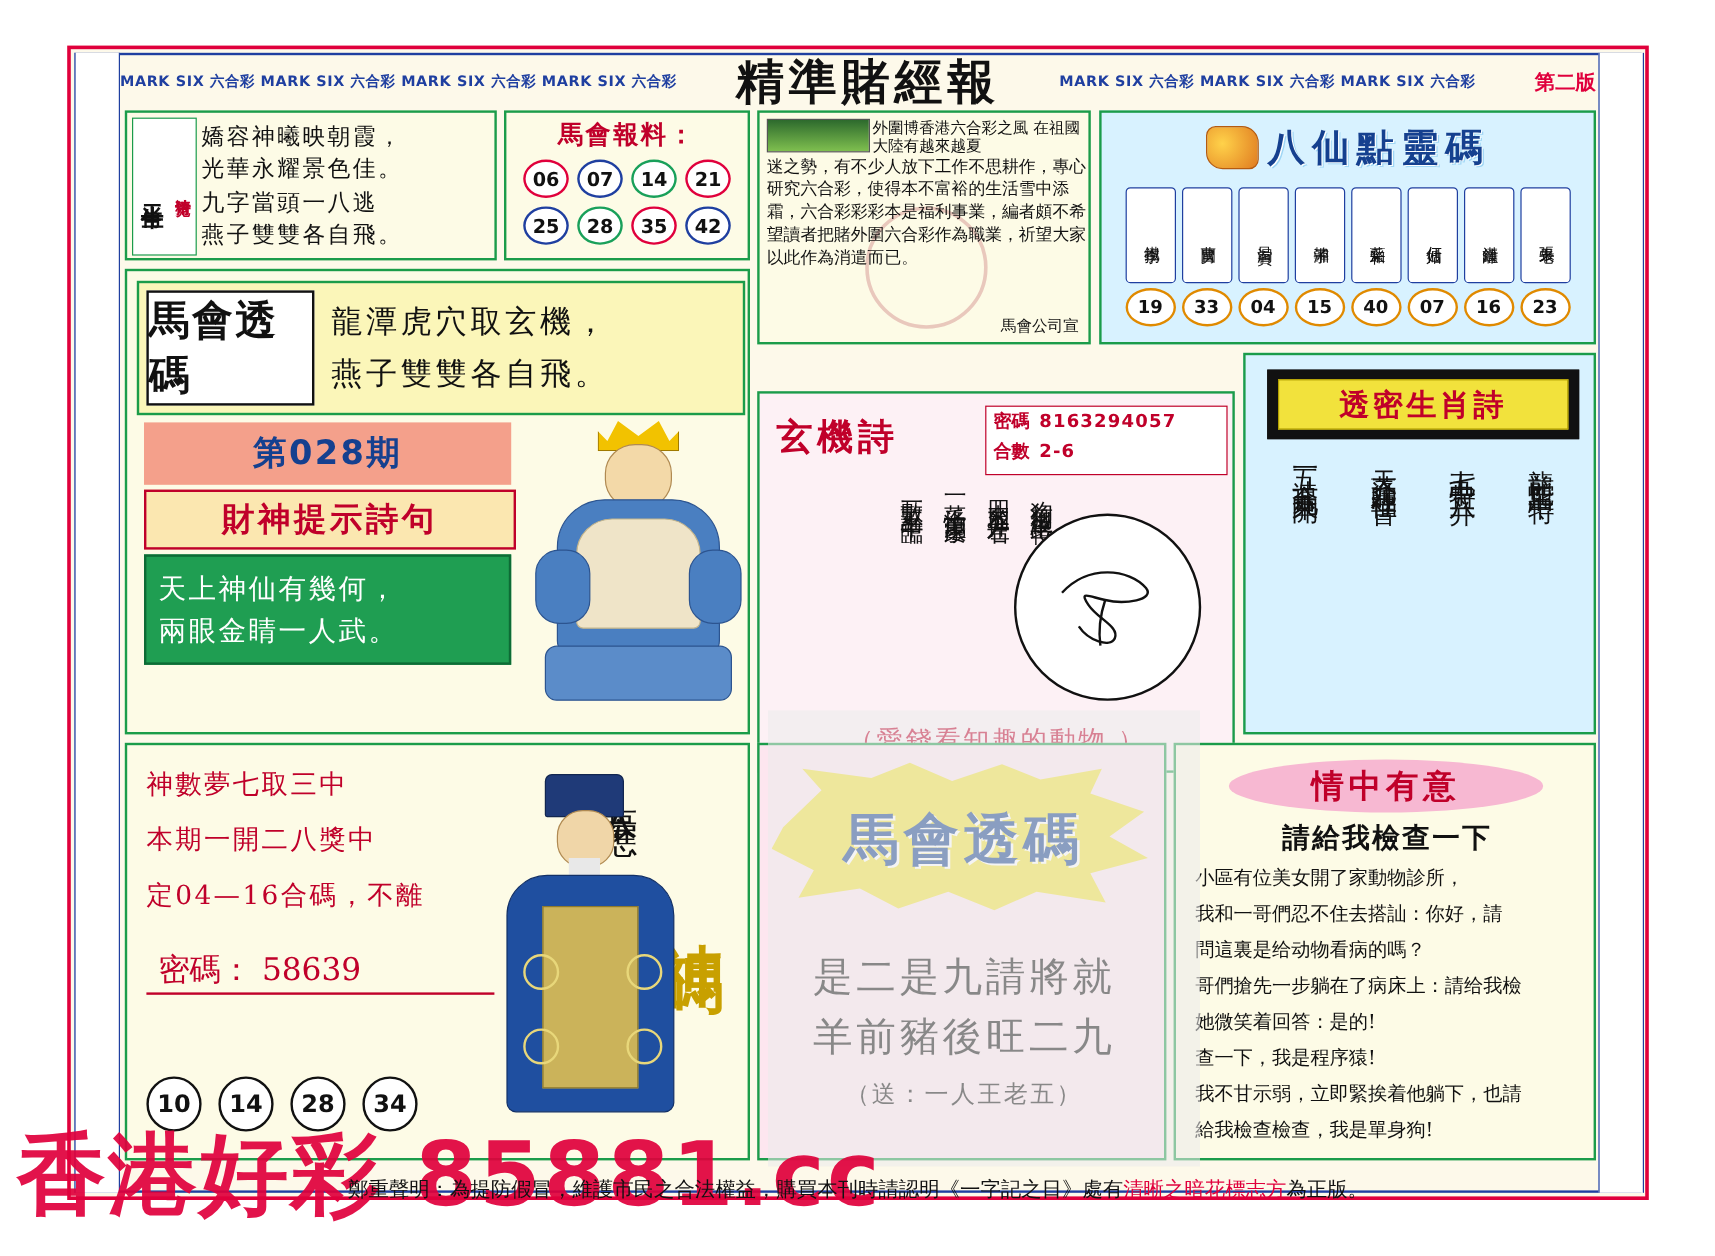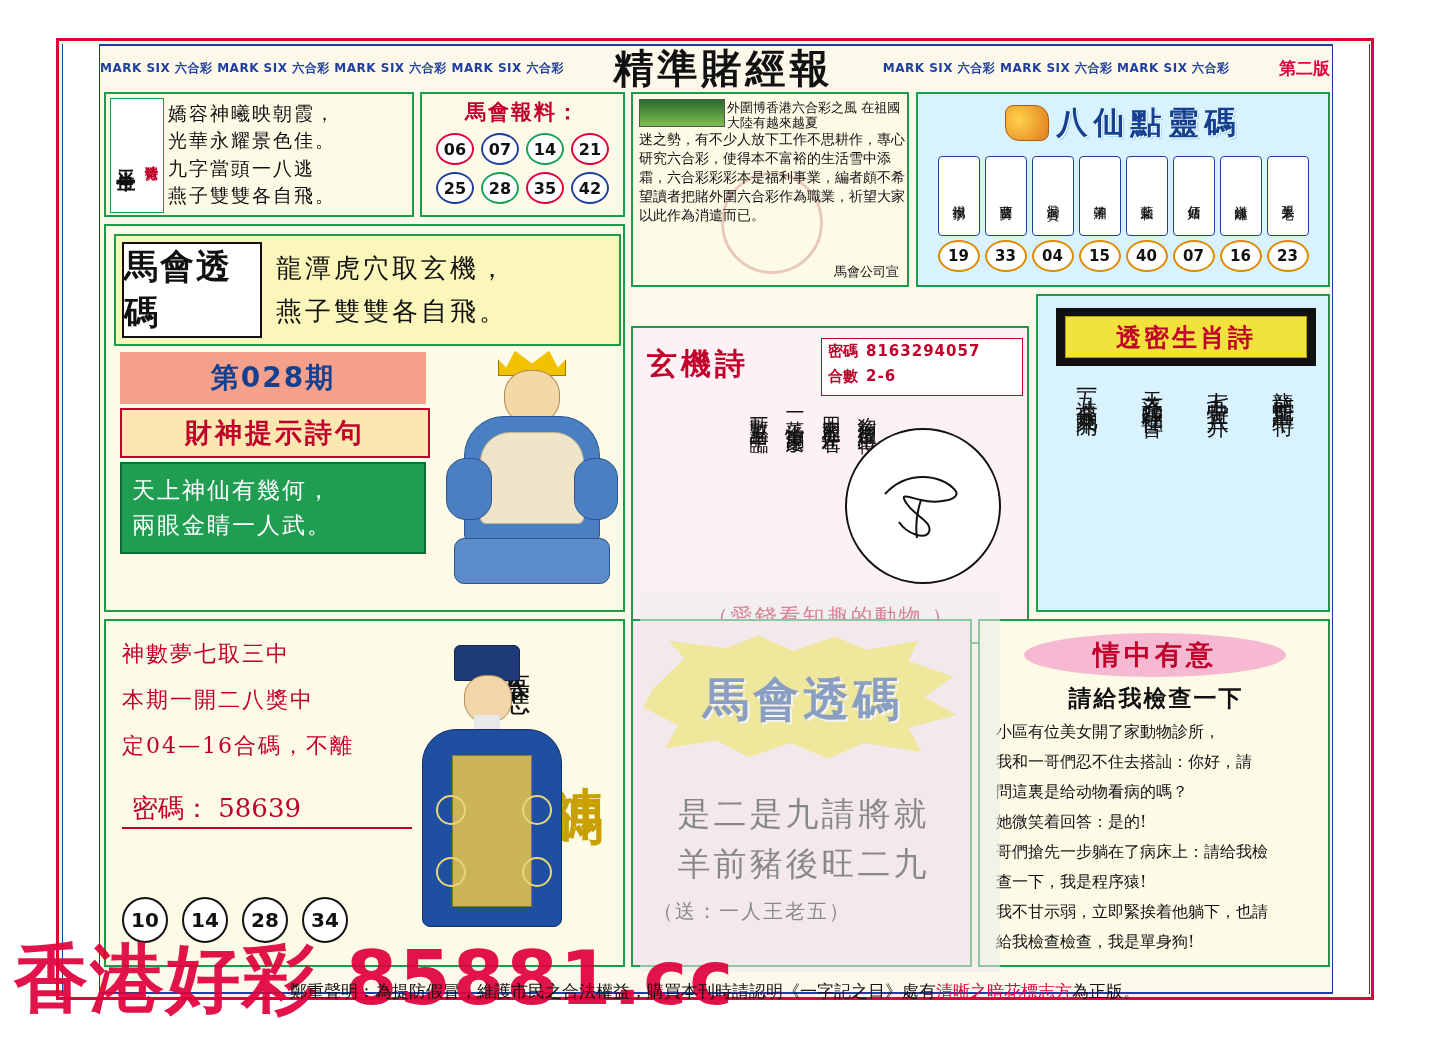--- a/index.html
+++ b/index.html
@@ -201,21 +201,21 @@
     position:absolute;left:0;top:0;width:320px;height:128px;background:#f2e23c;
     clip-path:polygon(3% 44%,13% 20%,8% 6%,26% 12%,36% 2%,47% 14%,60% 3%,70% 13%,86% 6%,83% 22%,97% 34%,88% 50%,98% 64%,83% 74%,87% 93%,69% 86%,58% 98%,46% 86%,33% 97%,23% 84%,7% 90%,11% 72%,0 58%);
   }
   .starTxt{
     position:absolute;left:0;top:36px;width:320px;text-align:center;
     font-family:"DejaVu Serif","Liberation Serif",serif;font-size:46px;font-weight:bold;color:#15408f;letter-spacing:4px;
     text-shadow:2px 2px 0 #fff;
   }
   .iPoem{position:absolute;left:0;top:168px;width:341px;text-align:center;
     font-family:"DejaVu Serif","Liberation Serif",serif;font-size:33px;color:#111;letter-spacing:3px;line-height:50px;}
-  .iFoot{position:absolute;left:0;bottom:40px;width:341px;text-align:left;font-family:"DejaVu Serif","Liberation Serif",serif;font-size:20px;color:#111;letter-spacing:2px;padding-left:20px;}
+  .iFoot{position:absolute;left:0;bottom:40px;width:341px;text-align:center;font-family:"DejaVu Serif","Liberation Serif",serif;font-size:20px;color:#111;letter-spacing:2px;}
 
   
   .boxJ{left:978px;top:619px;width:352px;height:348px;border:2px solid #1b9c4a;background:#fdfbe6;}
   .jOval{
     position:absolute;left:44px;top:12px;width:262px;height:44px;background:#f7b8d2;border-radius:50%;
     display:flex;align-items:center;justify-content:center;
     font-family:"DejaVu Serif","Liberation Serif",serif;font-size:27px;font-weight:bold;color:#c0002a;letter-spacing:4px;
   }
   .jSub{position:absolute;left:0;top:62px;width:352px;text-align:center;font-family:"DejaVu Serif","Liberation Serif",serif;font-size:23px;font-weight:bold;color:#111;letter-spacing:2px;}
   .jBody{position:absolute;left:16px;top:96px;width:322px;font-family:"DejaVu Serif","Liberation Serif",serif;font-size:16px;color:#111;line-height:30px;}
@@ -460,22 +460,22 @@
     <div class="iFoot">（送：一人王老五）</div>
   </div>
 
   <div class="box boxJ">
     <div class="jOval">情中有意</div>
     <div class="jSub">請給我檢查一下</div>
     <div class="jBody">
       <div>小區有位美女開了家動物診所，</div>
       <div>我和一哥們忍不住去搭訕：你好，請</div>
       <div>問這裏是给动物看病的嗎？</div>
+      <div>哥們搶先一步躺在了病床上：請给我檢</div>
       <div>她微笑着回答：是的!</div>
-      <div>哥們搶先一步躺在了病床上：請给我檢</div>
       <div>查一下，我是程序猿!</div>
       <div>我不甘示弱，立即緊挨着他躺下，也請</div>
       <div>給我檢查檢查，我是單身狗!</div>
     </div>
   </div>
 
   <div class="wm-grey"></div>
   <div class="wm-big">香港好彩 85881.cc</div>
 
   <div class="footer">

